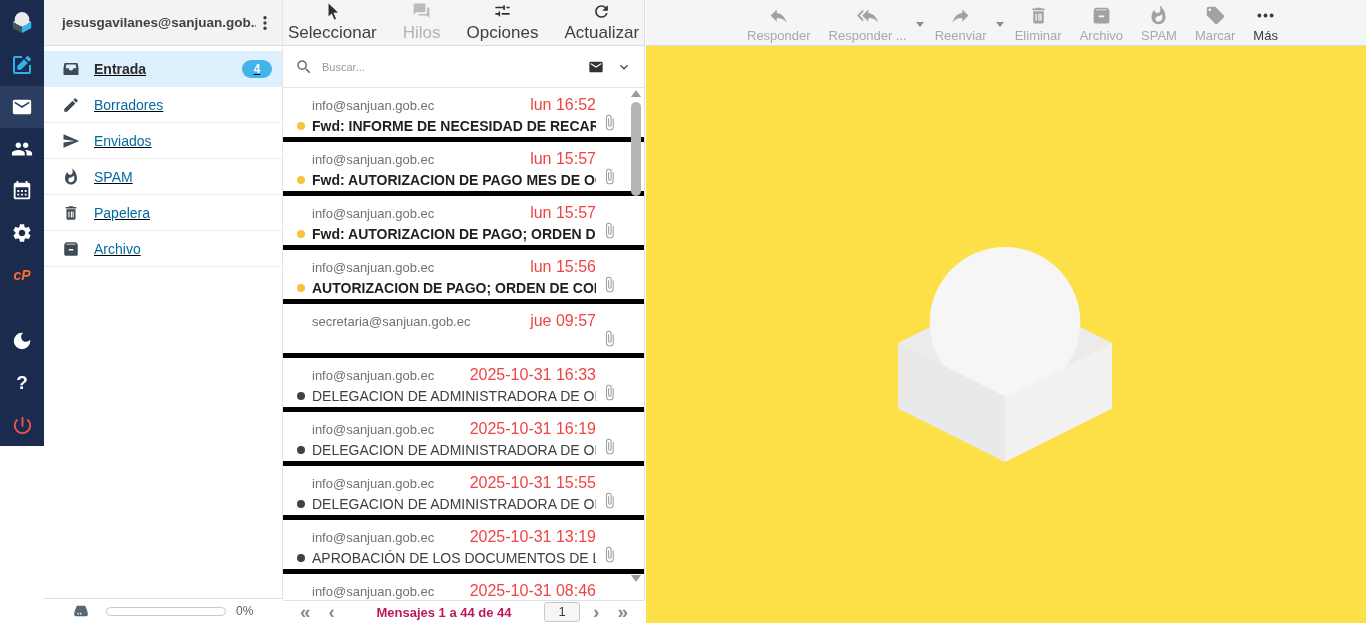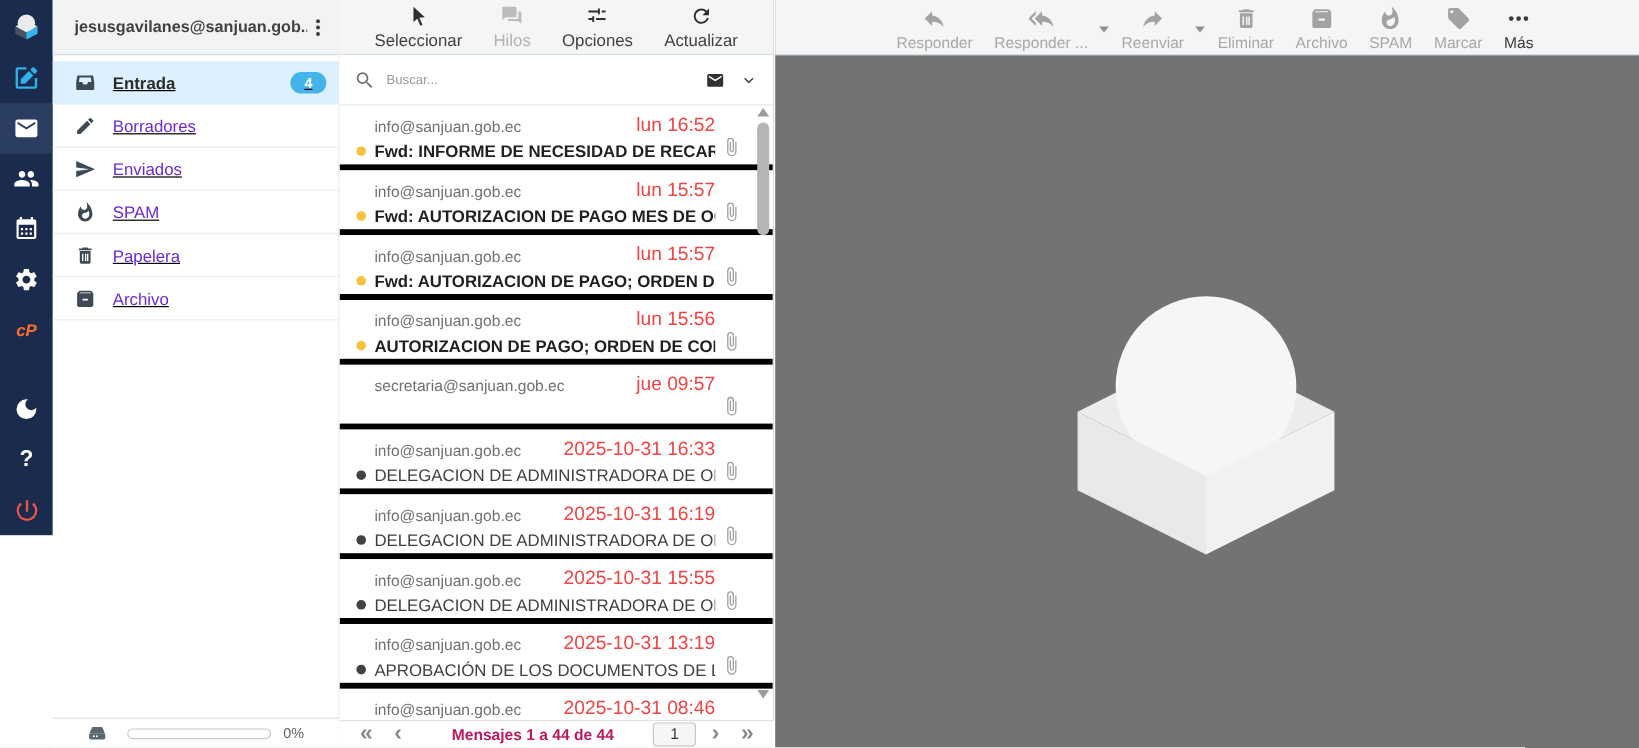--- a/index.html
+++ b/index.html
@@ -24,39 +24,39 @@
                border-right:1px solid #e4e4e4;box-sizing:border-box;}
   .account-header{height:46px;background:#f1f3f4;border-bottom:1px solid #d8dcde;
                   display:flex;align-items:center;padding:0 8px 0 18px;box-sizing:border-box;}
   .account-email{flex:1;font-size:13.5px;font-weight:bold;color:#424242;white-space:nowrap;overflow:hidden;}
   .kebab{width:18px;height:18px;flex:0 0 auto;cursor:pointer;}
   .kebab svg{width:18px;height:18px;fill:#3c3c3c;}
   .folder-list{list-style:none;margin:5px 0 0 0;padding:0;}
   .folder-row{height:36px;display:flex;align-items:center;padding:0 10px 0 18px;
               border-bottom:1px solid #ececec;box-sizing:border-box;cursor:pointer;text-decoration:underline;}
   .folder-row svg{width:18px;height:18px;fill:#3e4a55;flex:0 0 auto;}
-  .folder-row .flabel{margin-left:14px;font-size:14px;color:#6d28d9;flex:1;}
+  .folder-row .flabel{margin-left:14px;font-size:14px;color:#0369a1;flex:1;}
   .folder-row.active{background:#ddf0fd;border-bottom:1px solid #ddf0fd;}
   .folder-row.active .flabel{font-weight:bold;color:#2b2b2b;}
   .badge{background:#42b4ea;color:#fff;font-size:12px;font-weight:bold;border-radius:9px;
          min-width:18px;padding:2px 6px;text-align:center;}
   .quota-bar{position:absolute;left:0;bottom:0;width:239px;height:25px;border-top:1px solid #e0e0e0;
              display:flex;align-items:center;background:#fff;box-sizing:border-box;padding-left:26px;}
   .quota-bar svg{width:22px;height:18px;fill:#5b6770;}
   .quota-track{width:118px;height:7px;border:1px solid #c9c9c9;border-radius:5px;margin-left:14px;background:#fff;overflow:hidden;}
   .quota-fill{height:100%;width:0;background:#42b4ea;}
   .quota-pct{font-size:12px;color:#5f5f5f;margin-left:10px;}
 
   
   .list-col{position:absolute;left:283px;top:0;width:362px;height:623px;background:#fff;
             border-right:1px solid #dcdcdc;box-sizing:border-box;}
   .list-toolbar{height:46px;background:#f4f5f6;border-bottom:1px solid #d8dcde;
                 display:flex;align-items:center;justify-content:center;gap:14px;box-sizing:border-box;}
   .tb-btn{display:flex;flex-direction:column;align-items:center;gap:2px;padding:2px 6px;cursor:pointer;
-          font-size:14px;color:#3f3f3f;}
+          font-size:17px;color:#3f3f3f;}
   .tb-btn svg{width:19px;height:19px;fill:#2f2f2f;}
   .tb-btn.disabled{color:#b3b3b3;}
   .tb-btn.disabled svg{fill:#bcbcbc;}
   .search-bar{height:42px;border-bottom:1px solid #e4e4e4;display:flex;align-items:center;
               padding:0 12px 0 12px;box-sizing:border-box;background:#fff;}
   .search-bar .sicon svg{width:18px;height:18px;fill:#6f6f6f;}
   .search-input{flex:1;border:0;outline:0;font-size:11px;color:#333;margin-left:7px;
                 font-family:"Liberation Sans",sans-serif;background:transparent;}
   .search-input::placeholder{color:#9a9a9a;}
   .scope-icon svg{width:20px;height:16px;fill:#323232;}
@@ -86,21 +86,21 @@
   .mscroll .thumb{position:absolute;top:12px;left:1px;width:10px;height:94px;background:#b5b5b5;border-radius:5px;}
 
   .list-footer{position:absolute;left:0;bottom:0;width:362px;height:23px;border-top:1px solid #e2e2e2;
                background:#fff;display:flex;align-items:center;box-sizing:border-box;padding:0 8px;}
   .pg-btn{font-size:19px;color:#8a8a8a;font-weight:bold;padding:0 9px;line-height:20px;cursor:pointer;}
   .pg-info{flex:1;text-align:center;font-size:13px;font-weight:bold;color:#be185d;}
   .pg-box{width:34px;height:18px;border:1px solid #c7c7c7;border-radius:3px;background:#f6f6f6;
           font-size:13px;color:#3c3c3c;text-align:center;line-height:18px;margin-right:4px;}
 
   
-  .content-col{position:absolute;left:646px;top:0;width:720px;height:623px;background:#737373;}
+  .content-col{position:absolute;left:646px;top:0;width:720px;height:623px;background:#fde047;}
   .content-toolbar{height:46px;background:#f4f5f6;border-bottom:1px solid #d8dcde;
                    display:flex;align-items:flex-start;box-sizing:border-box;padding-left:92px;}
   .mt-btn{display:flex;flex-direction:column;align-items:center;gap:2px;padding:5px 9px 0 9px;
           font-size:13px;color:#3a3a3a;cursor:pointer;white-space:nowrap;}
   .mt-btn svg{width:21px;height:21px;fill:#3a3a3a;}
   .mt-btn.disabled{color:#a8a8a8;}
   .mt-btn.disabled svg{fill:#a2a2a2;}
   .mt-caret{width:0;height:0;border-left:4px solid transparent;border-right:4px solid transparent;
             border-top:5px solid #8f8f8f;margin:22px 2px 0 0;cursor:pointer;}
   .content-body{position:relative;height:576px;}

